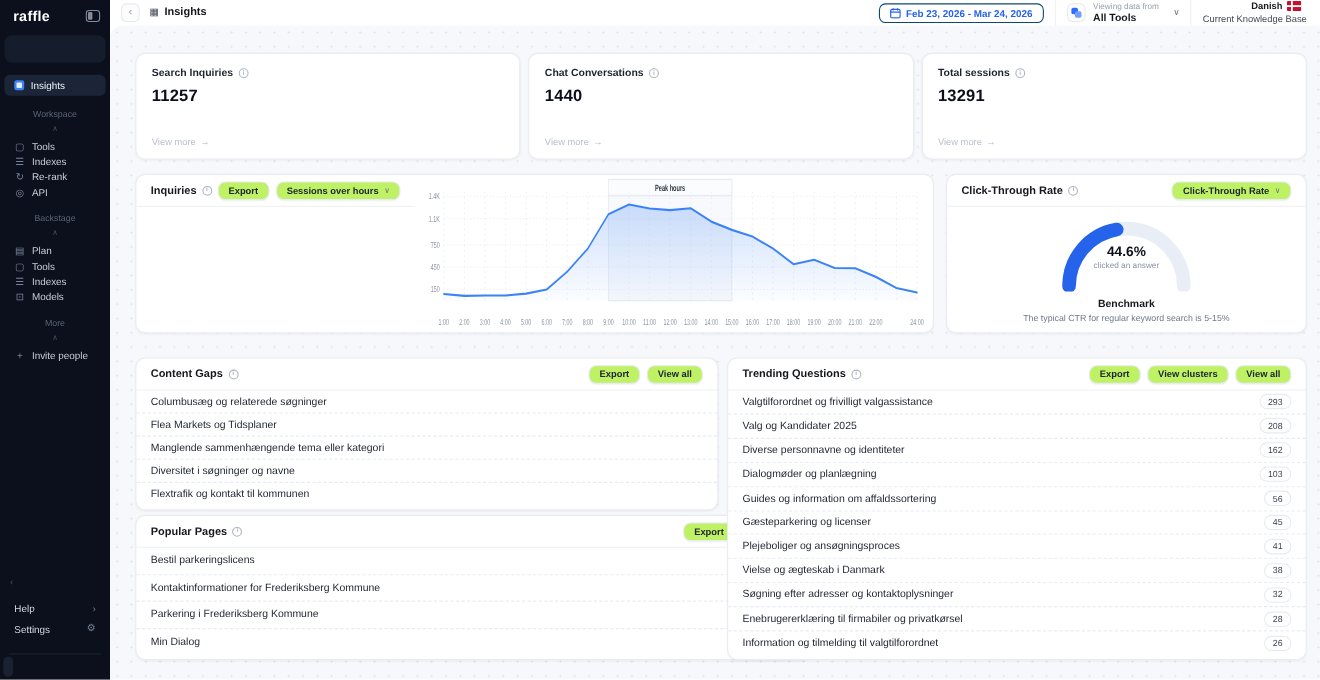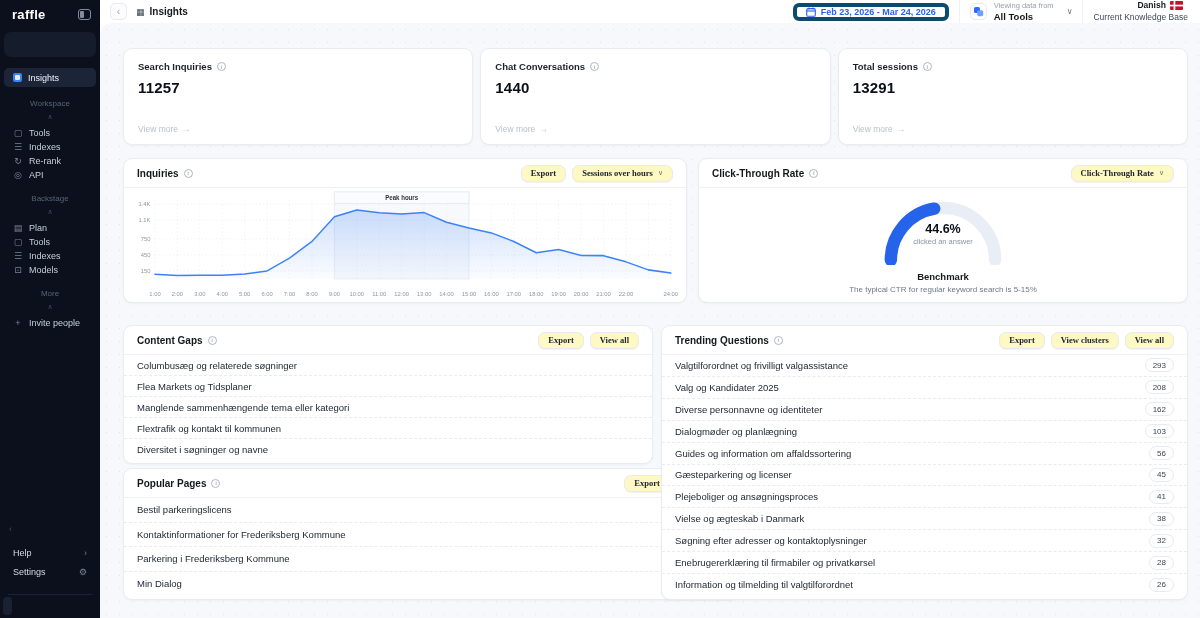--- a/index.html
+++ b/index.html
@@ -30,54 +30,54 @@
   .side-avatar { position:absolute; left:3px; bottom:3px; width:9px; height:18px; background:#1a2130; border-radius:4px; cursor:pointer; }
 
   
   .main-bg { position:absolute; left:100px; top:0; right:0; bottom:0; background:#fff; }
   .topbar { position:absolute; left:100px; top:0; right:0; height:23px; background:#fff; display:flex; align-items:center; padding:0 8px 0 10px; z-index:4; }
   .back-btn { width:17px; height:17px; border:1px solid #e7eaf0; border-radius:5px; background:#fcfcfd; color:#9aa2b1; font-size:10px; display:flex; align-items:center; justify-content:center; cursor:pointer; }
   .crumb { display:flex; align-items:center; gap:5px; margin-left:9px; }
   .crumb-ico { color:#3f4754; font-size:9px; }
   .crumb-label { font-size:10px; font-weight:700; color:#16181d; }
   .tb-right { margin-left:auto; display:flex; align-items:center; height:100%; }
-  .date-btn { display:flex; align-items:center; gap:5px; border:4px solid #0c4a6e; border-radius:6px; height:18px; padding:0 9px; color:#2563eb; font-size:9px; font-weight:700; background:#fff; cursor:pointer; white-space:nowrap; }
+  .date-btn { display:flex; align-items:center; gap:5px; border:1px solid #0c4a6e; border-radius:6px; height:18px; padding:0 9px; color:#2563eb; font-size:9px; font-weight:700; background:#fff; cursor:pointer; white-space:nowrap; }
   .tb-sep { width:1px; height:23px; background:#eef1f5; margin:0 10px; }
   .scope { display:flex; align-items:center; gap:7px; cursor:pointer; }
   .scope-ico { width:17px; height:17px; border:1px solid #e7eaf0; border-radius:5px; display:flex; align-items:center; justify-content:center; background:#fff; }
   .scope-label { font-size:7.5px; color:#98a0ae; margin-bottom:1px; }
   .scope-value { font-size:9.5px; font-weight:700; color:#16181d; }
   .scope-chevron { color:#6b7280; font-size:8px; margin-left:6px; }
   .kb { font-size:8.5px; line-height:1.4; cursor:pointer; padding-right:4px; }
   .kb-top { display:flex; align-items:center; gap:4px; font-weight:700; color:#16181d;padding-left:44px; }
   .kb-sub { color:#3f4756; }
 
   
   .content { position:absolute; left:100px; top:23px; right:0; bottom:0; background:#f7f8fb; border-top-left-radius:12px;
              background-image:radial-gradient(#dfe3ea 0.8px, transparent 1px); background-size:13px 13px; }
   .card { background:#fff; border:1px solid #e9ecf1; border-radius:9px; box-shadow:0 1px 2px rgba(16,24,40,.04); position:relative; }
   .card-head { display:flex; align-items:center; gap:5px; padding:0 13px; height:29px; flex:0 0 auto; }
   .card-head.bordered { border-bottom:1px solid #eef1f5; }
   .card-title { font-size:10px; font-weight:700; color:#16181d; }
   .info { width:9px; height:9px; border:1px solid #aeb6c2; border-radius:50%; color:#aeb6c2; font-size:6px; display:inline-flex; align-items:center; justify-content:center; font-weight:700; }
   .head-actions { margin-left:auto; display:flex; gap:6px; }
-  .btn { height:17px; padding:0 9px; border:1px solid #e7eaf0; border-radius:7px; background:#fef9c3; font-size:8.5px; font-weight:700; color:#202633; display:inline-flex; align-items:center; gap:5px; box-shadow:0 1px 1px rgba(16,24,40,.05); cursor:pointer; white-space:nowrap;font-family:Liberation Serif, serif; }
+  .btn { height:17px; padding:0 9px; border:1px solid #e7eaf0; border-radius:7px; background:#bef264; font-size:8.5px; font-weight:700; color:#202633; display:inline-flex; align-items:center; gap:5px; box-shadow:0 1px 1px rgba(16,24,40,.05); cursor:pointer; white-space:nowrap; }
   .btn .chev { font-size:7px; color:#6b7280; font-weight:400; }
 
   
   .stats-row { position:absolute; left:23px; right:12px; top:25px; height:97px; display:flex; gap:7px; }
   .stat-card { flex:1; padding:12px 14px; }
   .stat-head { display:flex; align-items:center; gap:5px; }
   .stat-title { font-size:9.5px; font-weight:600; color:#1c212c; }
   .stat-value { margin-top:7px; font-size:15px; font-weight:700; color:#0b0f19; letter-spacing:.2px; }
   .view-more { position:absolute; left:14px; bottom:10px; font-size:8.5px; color:#b9c0cc; display:flex; gap:4px; align-items:center; cursor:pointer;margin-top:20px; }
 
   
   .row2 { position:absolute; left:23px; right:12px; top:135px; height:145px; display:flex; gap:11px; }
-  .inquiries-card { width:564px; flex:0 0 auto; display:flex; flex-direction:column; }
+  .inquiries-card { width:726px; flex:0 0 auto; display:flex; }
   .chart-wrap { flex:1; padding:3px 8px 2px 4px; }
   .chart-wrap svg { width:100%; height:100%; display:block; }
   .ctr-card { flex:1; display:flex; flex-direction:column; }
   .ctr-body { flex:1; position:relative; }
   .gauge-wrap { width:150px; margin:5px auto 0; position:relative; height:72px; }
   .gauge-wrap svg { width:150px; height:72px; display:block; }
   .gauge-text { position:absolute; left:0; right:0; top:29px; text-align:center; }
   .gauge-pct { font-size:12.5px; font-weight:800; color:#0b0f19; }
   .gauge-sub { font-size:7.5px; color:#8a93a2; margin-top:1px; }
   .benchmark { text-align:center; margin-top:6px; }
@@ -422,25 +422,25 @@
 
         <div class="lrow">
           <span>Flea Markets og Tidsplaner</span>
         </div>
 
         <div class="lrow">
           <span>Manglende sammenhængende tema eller kategori</span>
         </div>
 
         <div class="lrow">
+          <span>Diversitet i søgninger og navne</span>
+        </div>
+
+        <div class="lrow">
           <span>Flextrafik og kontakt til kommunen</span>
-        </div>
-
-        <div class="lrow">
-          <span>Diversitet i søgninger og navne</span>
         </div>
       </div>
   </section>
 
   <section class="card pages-card">
     <div class="card-head bordered">
       <span class="card-title">Popular Pages</span>
       <span class="info">i</span>
       <span class="head-actions">
         <button class="btn">

